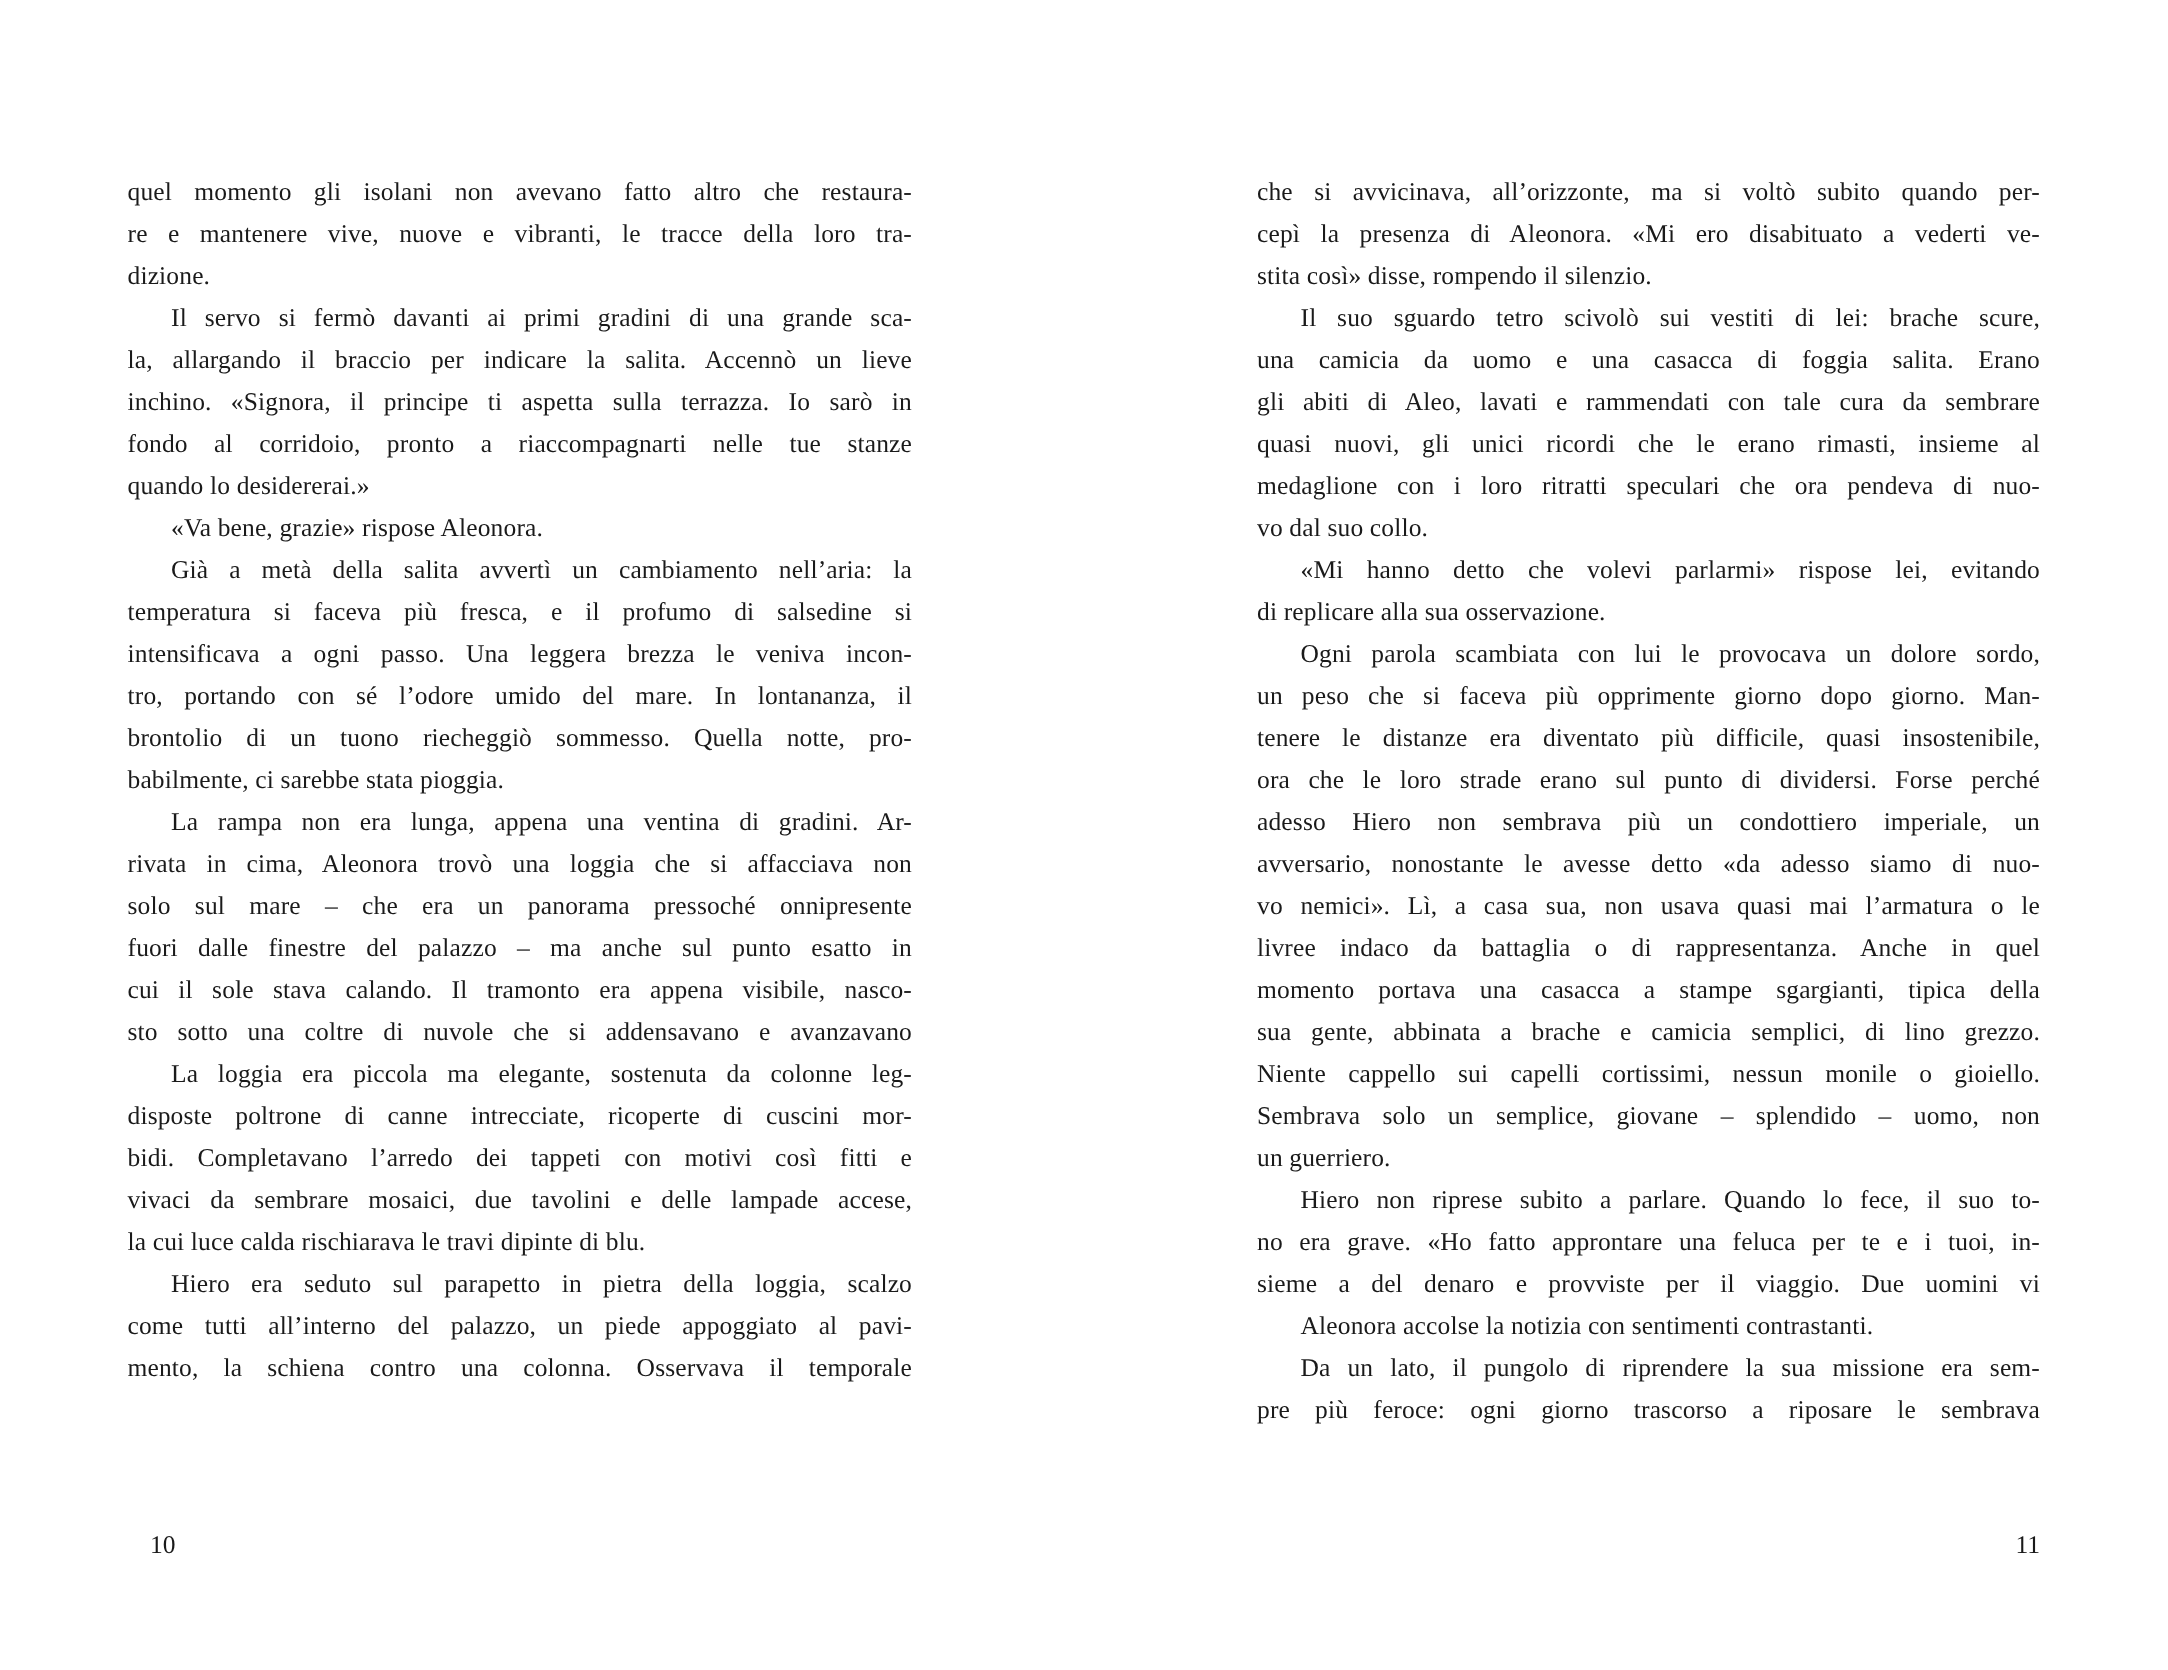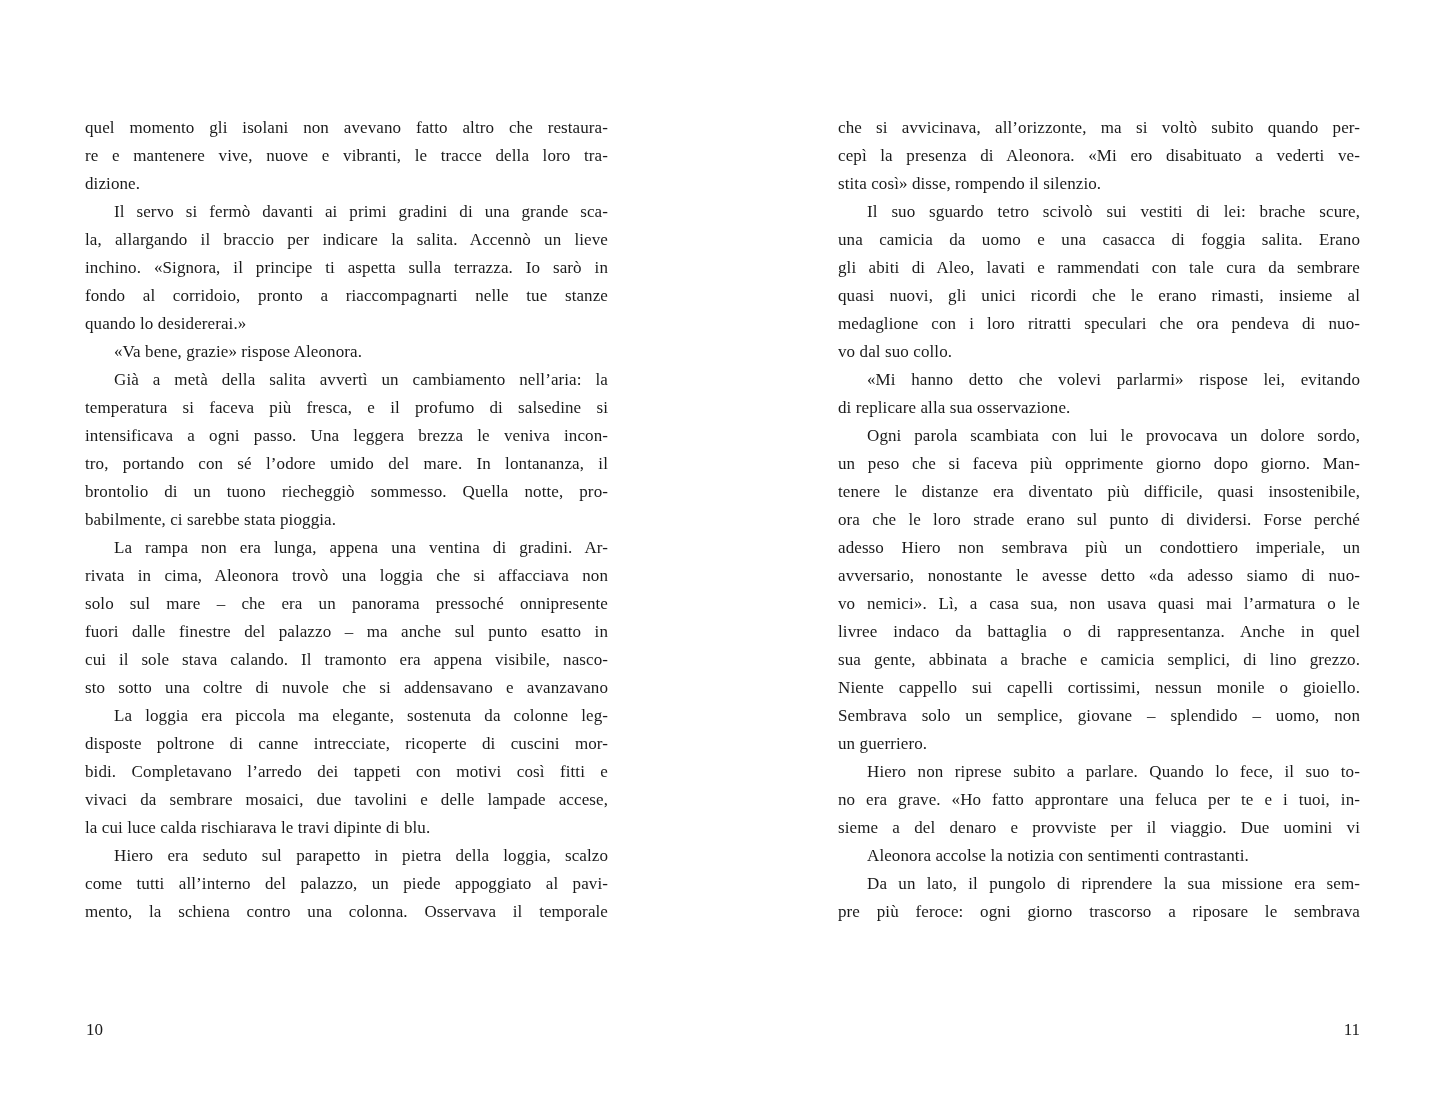--- a/index.html
+++ b/index.html
@@ -41,21 +41,21 @@
   }
   .line.indent { padding-left: 29px; }
   .line.end    { text-align-last: left; }
   .pagenum {
     position: absolute;
     top: 1019px;
     font-size: 17px;
     line-height: 22px;
     color: #1a1a1a;
   }
-  .page.left  .pagenum { left: 1px; }
+  .page.left  .pagenum { left: 15px; }
   .page.right .pagenum { right: 0; text-align: right; }
 </style>
 </head>
 <body>
 
 <div class="spread">
 
   <section class="page left">
     <div class="text-column">
         <div class="line">quel momento gli isolani non avevano fatto altro che restaura-</div>
@@ -105,20 +105,21 @@
         <div class="line indent">«Mi hanno detto che volevi parlarmi» rispose lei, evitando</div>
         <div class="line end">di replicare alla sua osservazione.</div>
         <div class="line indent">Ogni parola scambiata con lui le provocava un dolore sordo,</div>
         <div class="line">un peso che si faceva più opprimente giorno dopo giorno. Man-</div>
         <div class="line">tenere le distanze era diventato più difficile, quasi insostenibile,</div>
         <div class="line">ora che le loro strade erano sul punto di dividersi. Forse perché</div>
         <div class="line">adesso Hiero non sembrava più un condottiero imperiale, un</div>
         <div class="line">avversario, nonostante le avesse detto «da adesso siamo di nuo-</div>
         <div class="line">vo nemici». Lì, a casa sua, non usava quasi mai l’armatura o le</div>
         <div class="line">livree indaco da battaglia o di rappresentanza. Anche in quel</div>
+        <div class="line">momento portava una casacca a stampe sgargianti, tipica della</div>
         <div class="line">sua gente, abbinata a brache e camicia semplici, di lino grezzo.</div>
         <div class="line">Niente cappello sui capelli cortissimi, nessun monile o gioiello.</div>
         <div class="line">Sembrava solo un semplice, giovane – splendido – uomo, non</div>
         <div class="line end">un guerriero.</div>
         <div class="line indent">Hiero non riprese subito a parlare. Quando lo fece, il suo to-</div>
         <div class="line">no era grave. «Ho fatto approntare una feluca per te e i tuoi, in-</div>
         <div class="line">sieme a del denaro e provviste per il viaggio. Due uomini vi</div>
         <div class="line indent end">Aleonora accolse la notizia con sentimenti contrastanti.</div>
         <div class="line indent">Da un lato, il pungolo di riprendere la sua missione era sem-</div>
         <div class="line">pre più feroce: ogni giorno trascorso a riposare le sembrava</div>

